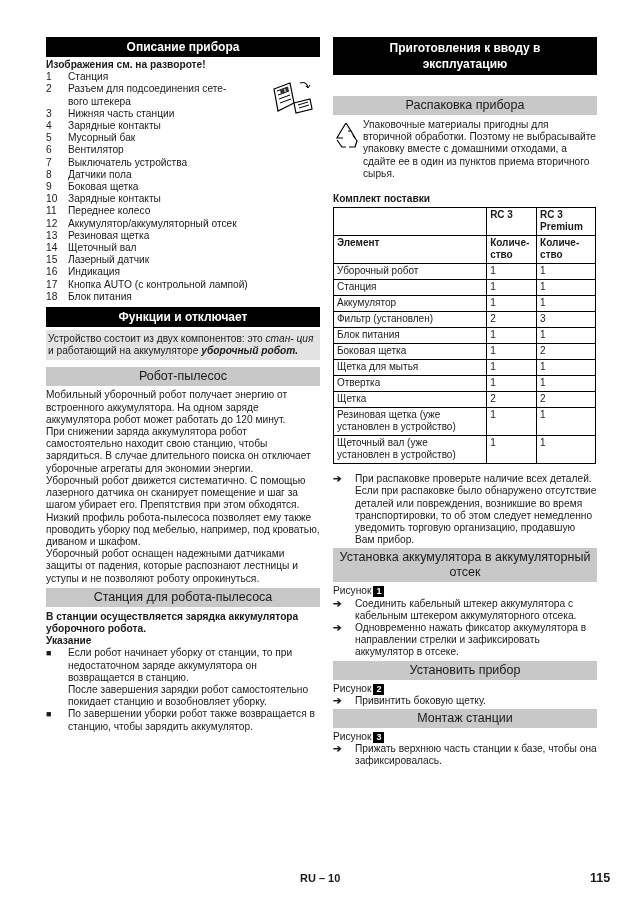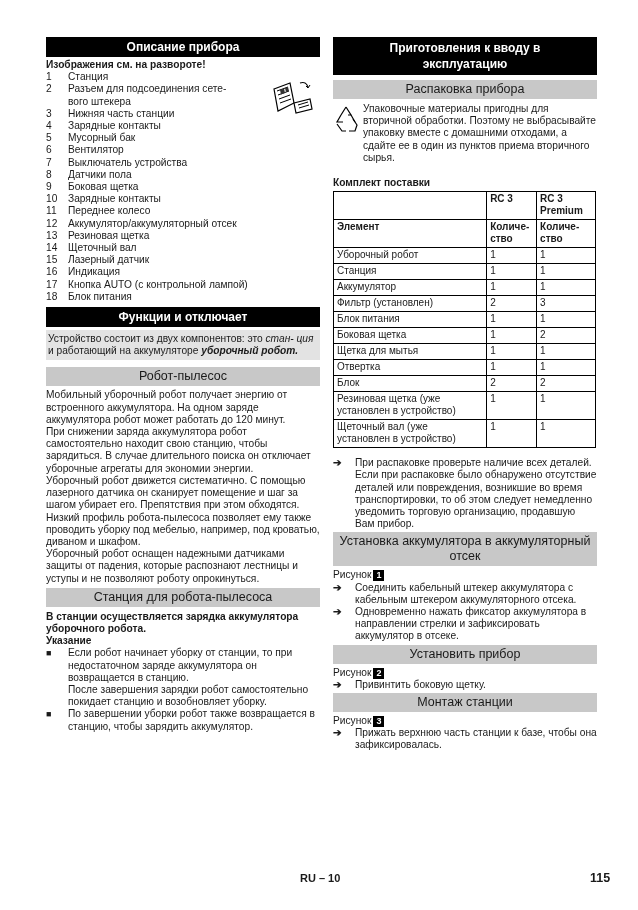--- a/index.html
+++ b/index.html
@@ -155,21 +155,21 @@
         <span class="bullet">■</span>
         <div class="list-text">
           <div>По завершении уборки робот также возвращается в станцию, чтобы зарядить аккумулятор.</div>
         </div>
       </div>
     </div>
 </div>
 
 <div class="col col-right">
   <div class="h-black" style="padding:3px 33px 3px;text-align:center;">Приготовления к вводу в эксплуатацию</div>
-  <div class="h-gray" style="margin-top:5px;">Распаковка прибора</div>
+  <div class="h-gray" style="margin-top:21px;">Распаковка прибора</div>
   <div class="recycle-row">
     <div class="recycle-icon">
       <svg width="26" height="28" viewBox="0 0 26 28">
         <path d="M13 2 L18 10 L15 10 M13 2 L8 10" fill="none" stroke="#000" stroke-width="1.2"></path>
         <path d="M8 10 L4 17 L10 17" fill="none" stroke="#000" stroke-width="1.2"></path>
         <path d="M4 19 L9 26 L13 26" fill="none" stroke="#000" stroke-width="1.2"></path>
         <path d="M16 26 L22 26 L24 20 L20 14" fill="none" stroke="#000" stroke-width="1.2"></path>
         <path d="M18 10 L22 17" fill="none" stroke="#000" stroke-width="1.2"></path>
       </svg>
     </div>
@@ -228,21 +228,21 @@
           <td>Щетка для мытья</td>
           <td>1</td>
           <td>1</td>
         </tr>
         <tr>
           <td>Отвертка</td>
           <td>1</td>
           <td>1</td>
         </tr>
         <tr>
-          <td>Блок</td>
+          <td>Щетка</td>
           <td>2</td>
           <td>2</td>
         </tr>
         <tr>
           <td>Резиновая щетка (уже установлен в устройство)</td>
           <td>1</td>
           <td>1</td>
         </tr>
         <tr>
           <td>Щеточный вал (уже установлен в устройство)</td>

